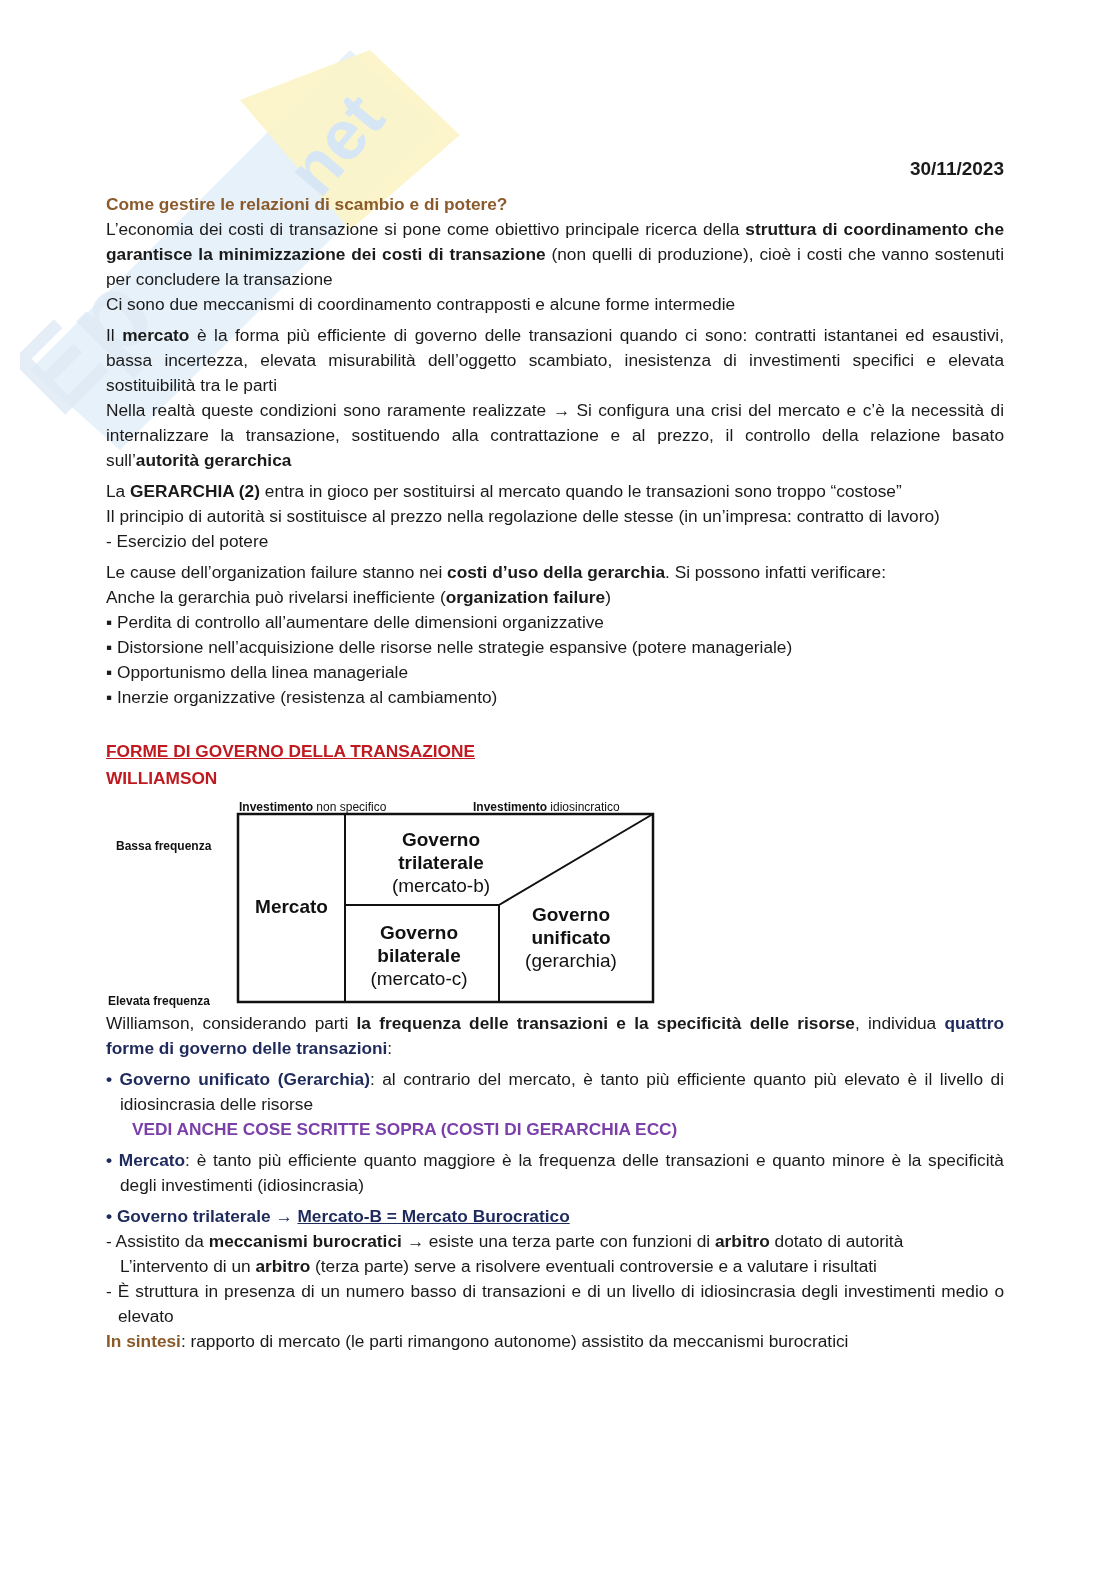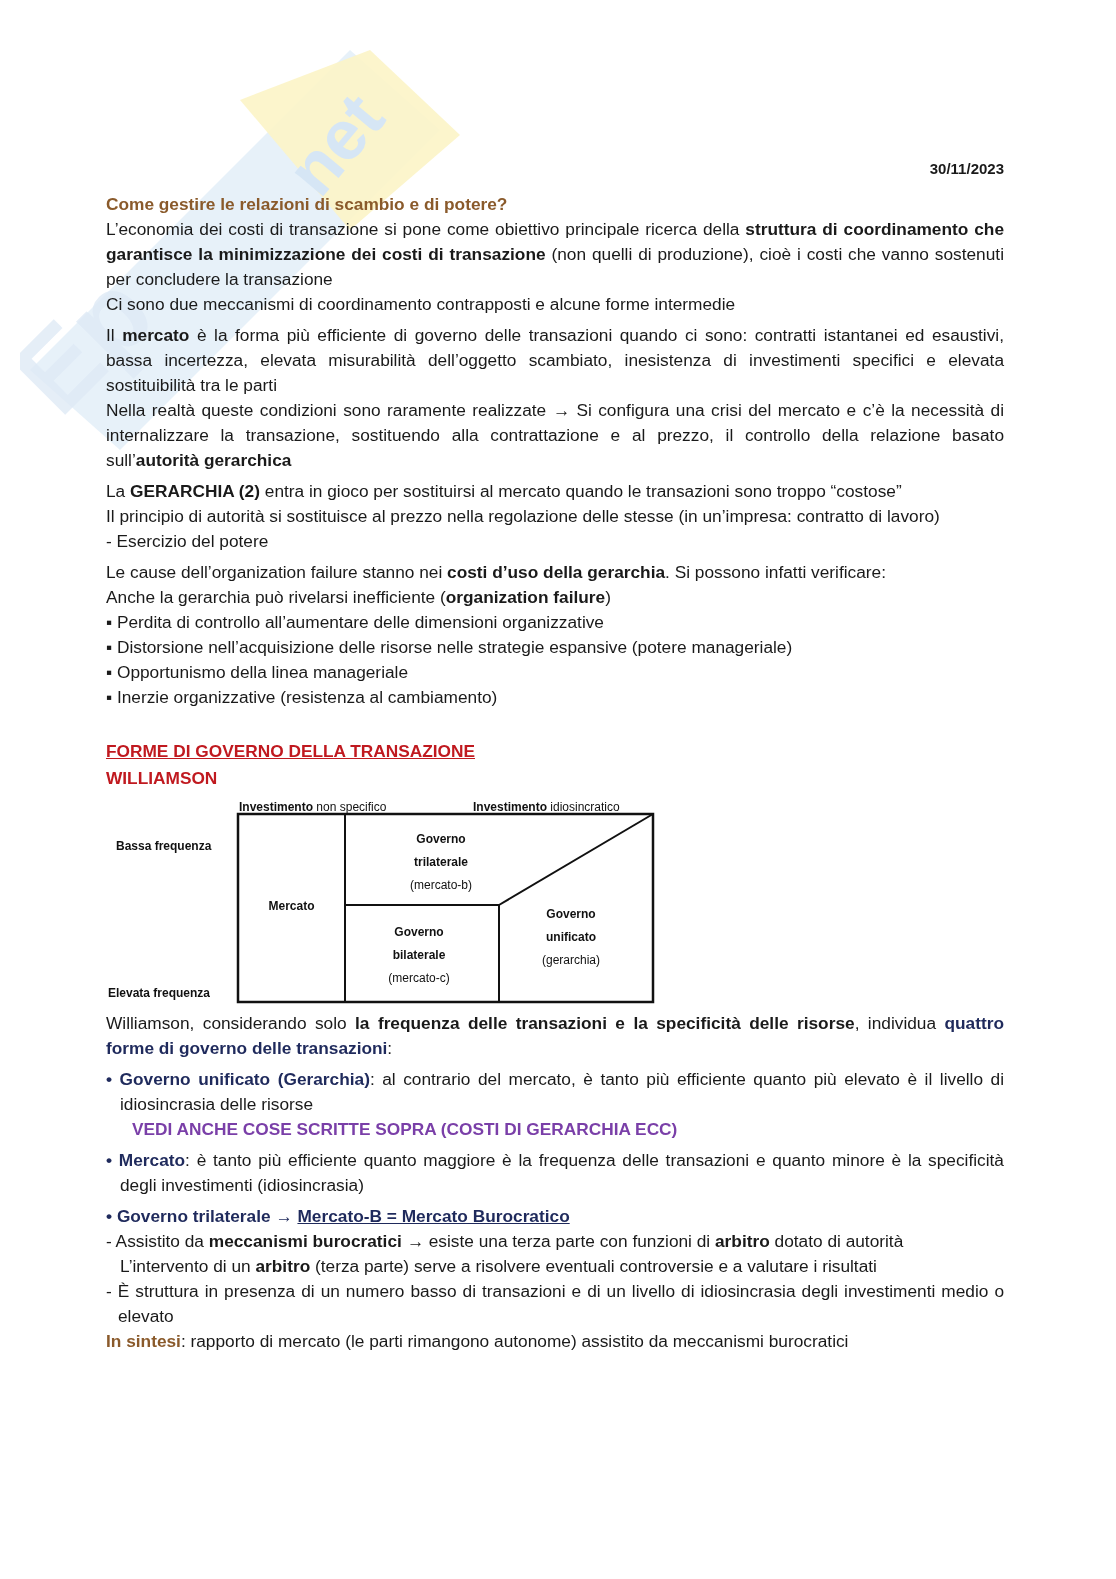--- a/index.html
+++ b/index.html
@@ -1,40 +1,40 @@
 <!DOCTYPE html>
 <html><head>
 <meta charset="utf-8">
 <style>
   html, body { margin: 0; padding: 0; background: #ffffff; }
   body { width: 1116px; height: 1579px; position: relative; overflow: hidden;
          font-family: "Liberation Sans", sans-serif; color: #1a1a1a; }
   .watermark { position: absolute; left: 20px; top: 40px; width: 480px; height: 420px; pointer-events: none; }
   .page { position: absolute; left: 106px; top: 0; width: 898px; font-size: 17.3px; line-height: 25px; }
-  .date { position: absolute; right: 0; top: 156px; font-weight: bold; font-size: 15px; }
+  .date { position: absolute; right: 0; top: 156px; font-weight: bold; font-size: 19px; }
   .content { position: absolute; left: 0; top: 192px; width: 898px; }
   p { margin: 0; }
   .just { text-align: justify; text-align-last: left; }
   .gap { height: 6px; }
   .brown { color: #8a5a2b; font-weight: bold; }
   .red { color: #c0191f; font-weight: bold; }
   .navy { color: #1f2a5c; font-weight: bold; }
   .purple { color: #7a3fa8; font-weight: bold; }
   .u { text-decoration: underline; }
   b { font-weight: bold; }
   .bul { padding-left: 12px; text-indent: -12px; }
   .bul2 { padding-left: 14px; text-indent: -14px; }
   .ind { padding-left: 14px; }
   .ind2 { padding-left: 26px; text-indent: -12px; }
   .ind3 { padding-left: 26px; }
   .diagram { position: relative; height: 214px; margin-top: 4px; }
   .diagram svg { position: absolute; left: 0; top: 0; }
   .dlbl { position: absolute; font-size: 12px; font-weight: bold; color: #111; white-space: nowrap; }
   .dlbl span.n { font-weight: normal; }
-  .cell { position: absolute; text-align: center; font-size: 12px; line-height: 23px; color: #111; }
+  .cell { position: absolute; text-align: center; font-size: 19px; line-height: 23px; color: #111; }
   .cell .bb { font-weight: bold; display: block; }
   .cell .nn { display: block; font-weight: normal; }
 </style>
 </head>
 <body>
 
 <svg class="watermark" viewBox="0 0 480 420">
   <polygon points="10,330 330,10 420,90 100,410" fill="#e3eef8" opacity="0.85"></polygon>
   <polygon points="220,60 350,10 440,95 330,190" fill="#fcf4c6" opacity="0.9"></polygon>
   <text x="300" y="160" transform="rotate(-50 300 160)" font-family="Liberation Sans, sans-serif" font-size="70" font-weight="bold" fill="#d6e6f5">net</text>
@@ -66,21 +66,21 @@
     </div>
 
     <div style="height:29px"></div>
     <p class="red u">FORME DI GOVERNO DELLA TRANSAZIONE</p>
     <p class="red" style="margin-top:2px">WILLIAMSON</p>
 
     <div class="diagram">
       <div class="dlbl" style="left:133px; top:0px;"><span>Investimento</span><span class="n"> non specifico</span></div>
       <div class="dlbl" style="left:367px; top:0px;"><span>Investimento</span><span class="n"> idiosincratico</span></div>
       <div class="dlbl" style="left:10px; top:39px;">Bassa frequenza</div>
-      <div class="dlbl" style="left:2px; top:186px;">Elevata frequenza</div>
+      <div class="dlbl" style="left:2px; top:194px;">Elevata frequenza</div>
 
       <svg width="560" height="214">
         <rect x="132" y="19" width="415" height="188" fill="none" stroke="#111" stroke-width="2.5"></rect>
         <line x1="239" y1="19" x2="239" y2="207" stroke="#111" stroke-width="2"></line>
         <line x1="239" y1="110" x2="393" y2="110" stroke="#111" stroke-width="2"></line>
         <line x1="393" y1="110" x2="393" y2="207" stroke="#111" stroke-width="2"></line>
         <line x1="393" y1="110" x2="547" y2="19" stroke="#111" stroke-width="2"></line>
       </svg>
 
       <div class="cell" style="left:134px; top:100px; width:103px;">
@@ -97,21 +97,21 @@
         <span class="nn">(mercato-c)</span>
       </div>
       <div class="cell" style="left:400px; top:108px; width:130px;">
         <span class="bb">Governo</span>
         <span class="bb">unificato</span>
         <span class="nn">(gerarchia)</span>
       </div>
     </div>
 
     <div style="height:2px"></div>
-    <p class="just"><span>Williamson, considerando solo </span><b>la frequenza delle transazioni e la specificità delle risorse</b><span>, individua </span><span class="navy">quattro forme di governo delle transazioni</span><span>:</span></p>
+    <p class="just"><span>Williamson, considerando parti </span><b>la frequenza delle transazioni e la specificità delle risorse</b><span>, individua </span><span class="navy">quattro forme di governo delle transazioni</span><span>:</span></p>
     <div class="gap"></div>
 
     <p class="bul2 just"><span class="navy">•</span> <span class="navy">Governo unificato (Gerarchia)</span><span>: al contrario del mercato, è tanto più efficiente quanto più elevato è il livello di idiosincrasia delle risorse</span></p>
     <p class="ind3 purple">VEDI ANCHE COSE SCRITTE SOPRA (COSTI DI GERARCHIA ECC)</p>
     <div class="gap"></div>
 
     <p class="bul2 just"><span class="navy">•</span> <span class="navy">Mercato</span><span>: è tanto più efficiente quanto maggiore è la frequenza delle transazioni e quanto minore è la specificità degli investimenti (idiosincrasia)</span></p>
     <div class="gap"></div>
 
     <p><span class="navy">•</span> <span class="navy">Governo trilaterale </span><span class="navy">→</span> <span class="navy u">Mercato-B = Mercato Burocratico</span></p>

